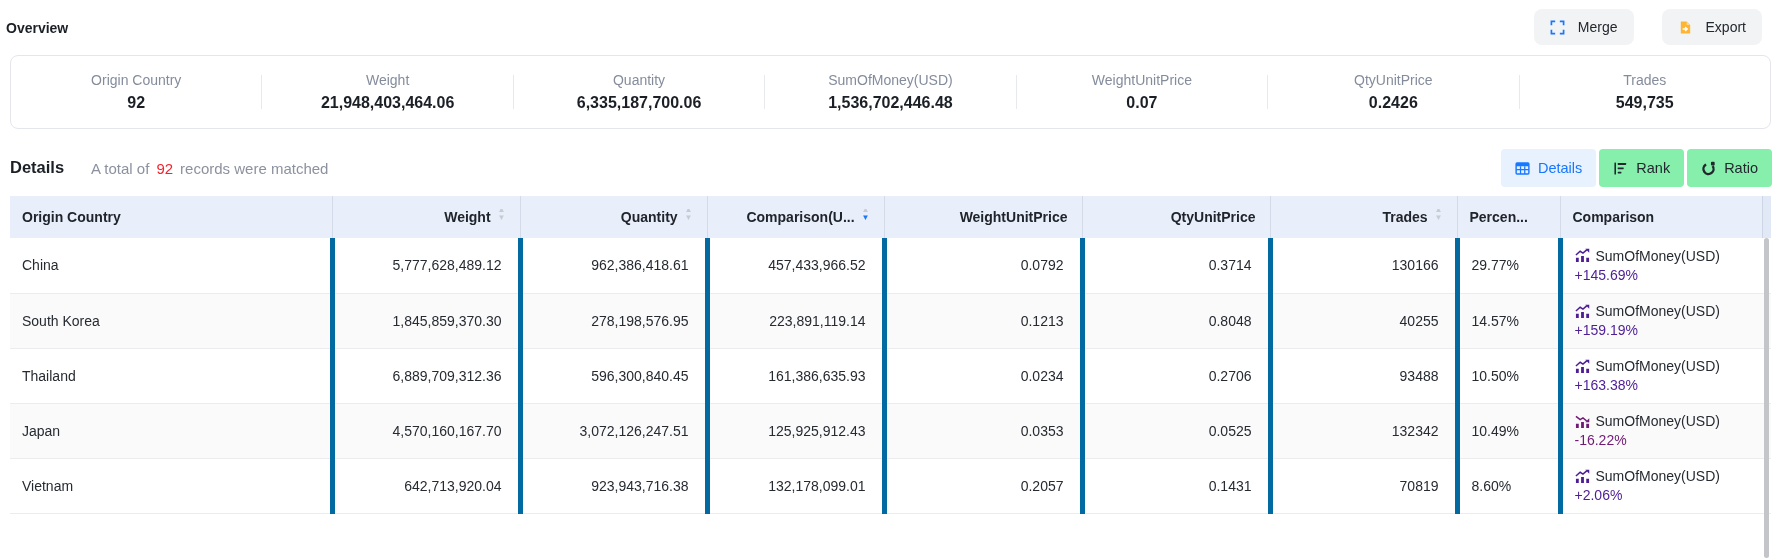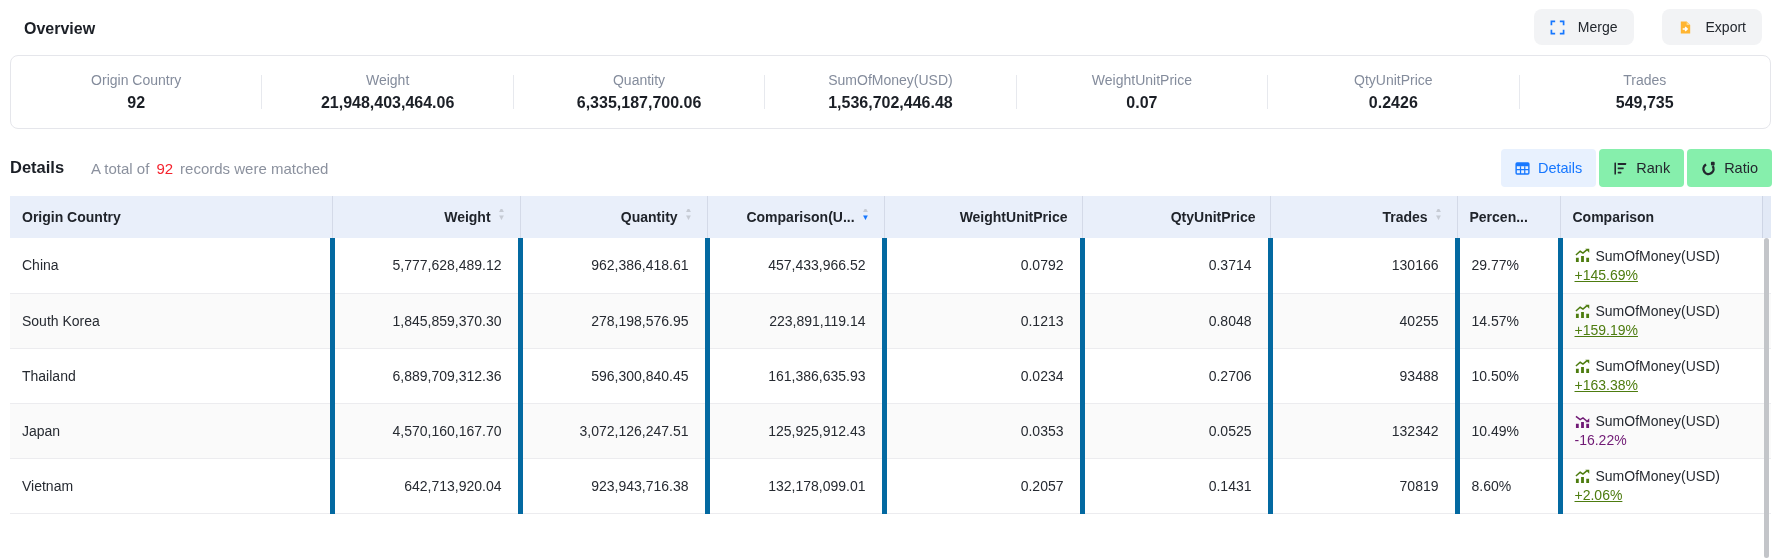--- a/index.html
+++ b/index.html
@@ -1,21 +1,21 @@
 <!DOCTYPE html>
 <html><head>
 <meta charset="utf-8">
 <style>
   * { box-sizing: border-box; margin: 0; padding: 0; }
   html,body { width:1779px; height:559px; overflow:hidden; background:#ffffff;
     font-family:"Liberation Sans", sans-serif; color:#24282f; }
 
   
   .topbar { position:relative; height:55px; }
-  .page-title { position:absolute; left:24px; top:20px; font-size:16px; font-weight:700; color:#1b1f26; }
+  .page-title { position:absolute; left:6px; top:20px; font-size:14px; font-weight:700; color:#1b1f26; }
   .topbar-actions { position:absolute; right:17px; top:9px; display:flex; gap:28px; }
   .btn { height:36px; padding:0 16px; border:none; border-radius:8px; background:#f2f3f5;
     display:flex; align-items:center; gap:13px; font-size:14px; color:#23272e;
     font-family:"Liberation Sans",sans-serif; cursor:pointer; }
 
   
   .stats-card { margin:0 8px 0 10px; height:74px; border:1px solid #e5e6eb; border-radius:8px;
     display:flex; align-items:stretch; background:#fff; }
   .stat { flex:1; display:flex; flex-direction:column; align-items:center; justify-content:center; gap:6px; }
   .stat-label { font-size:14px; color:#848c9c; }
@@ -49,21 +49,21 @@
   tbody td { height:55px; font-size:14px; color:#262a31; padding:0 12px;
     border-bottom:1px solid #ececef; border-right:5px solid #0369a1;
     white-space:nowrap; overflow:hidden; }
   tbody td:last-child { border-right:none; }
   tbody tr:nth-child(even) { background:#fafafa; }
   td.ar { text-align:right; padding-right:16px; }
 
   .cmp-top { display:flex; align-items:center; gap:6px; }
   .cmp-icon { display:inline-flex; width:15px; height:15px; }
   .cmp-change { margin-top:3px; font-size:14px; }
-  .trend-up .cmp-icon, .trend-up .cmp-change { color:#4d7c0f;text-decoration:underline; }
+  .trend-up .cmp-icon, .trend-up .cmp-change { color:#4c1d95; }
   .trend-down .cmp-icon, .trend-down .cmp-change { color:#701a75; }
   .trend-up .arrow-down { display:none; }
   .trend-down .arrow-up { display:none; }
 
   .header-gutter { position:absolute; top:0; right:0; width:9px; height:42px;
     background:#e2e9f6; border-left:1px solid #ced5e5; }
   .scrollbar-thumb { position:absolute; top:42px; right:2px; width:5px; height:320px;
     background:#c3c5c9; border-radius:3px; }
 
   .icon { display:inline-flex; }

